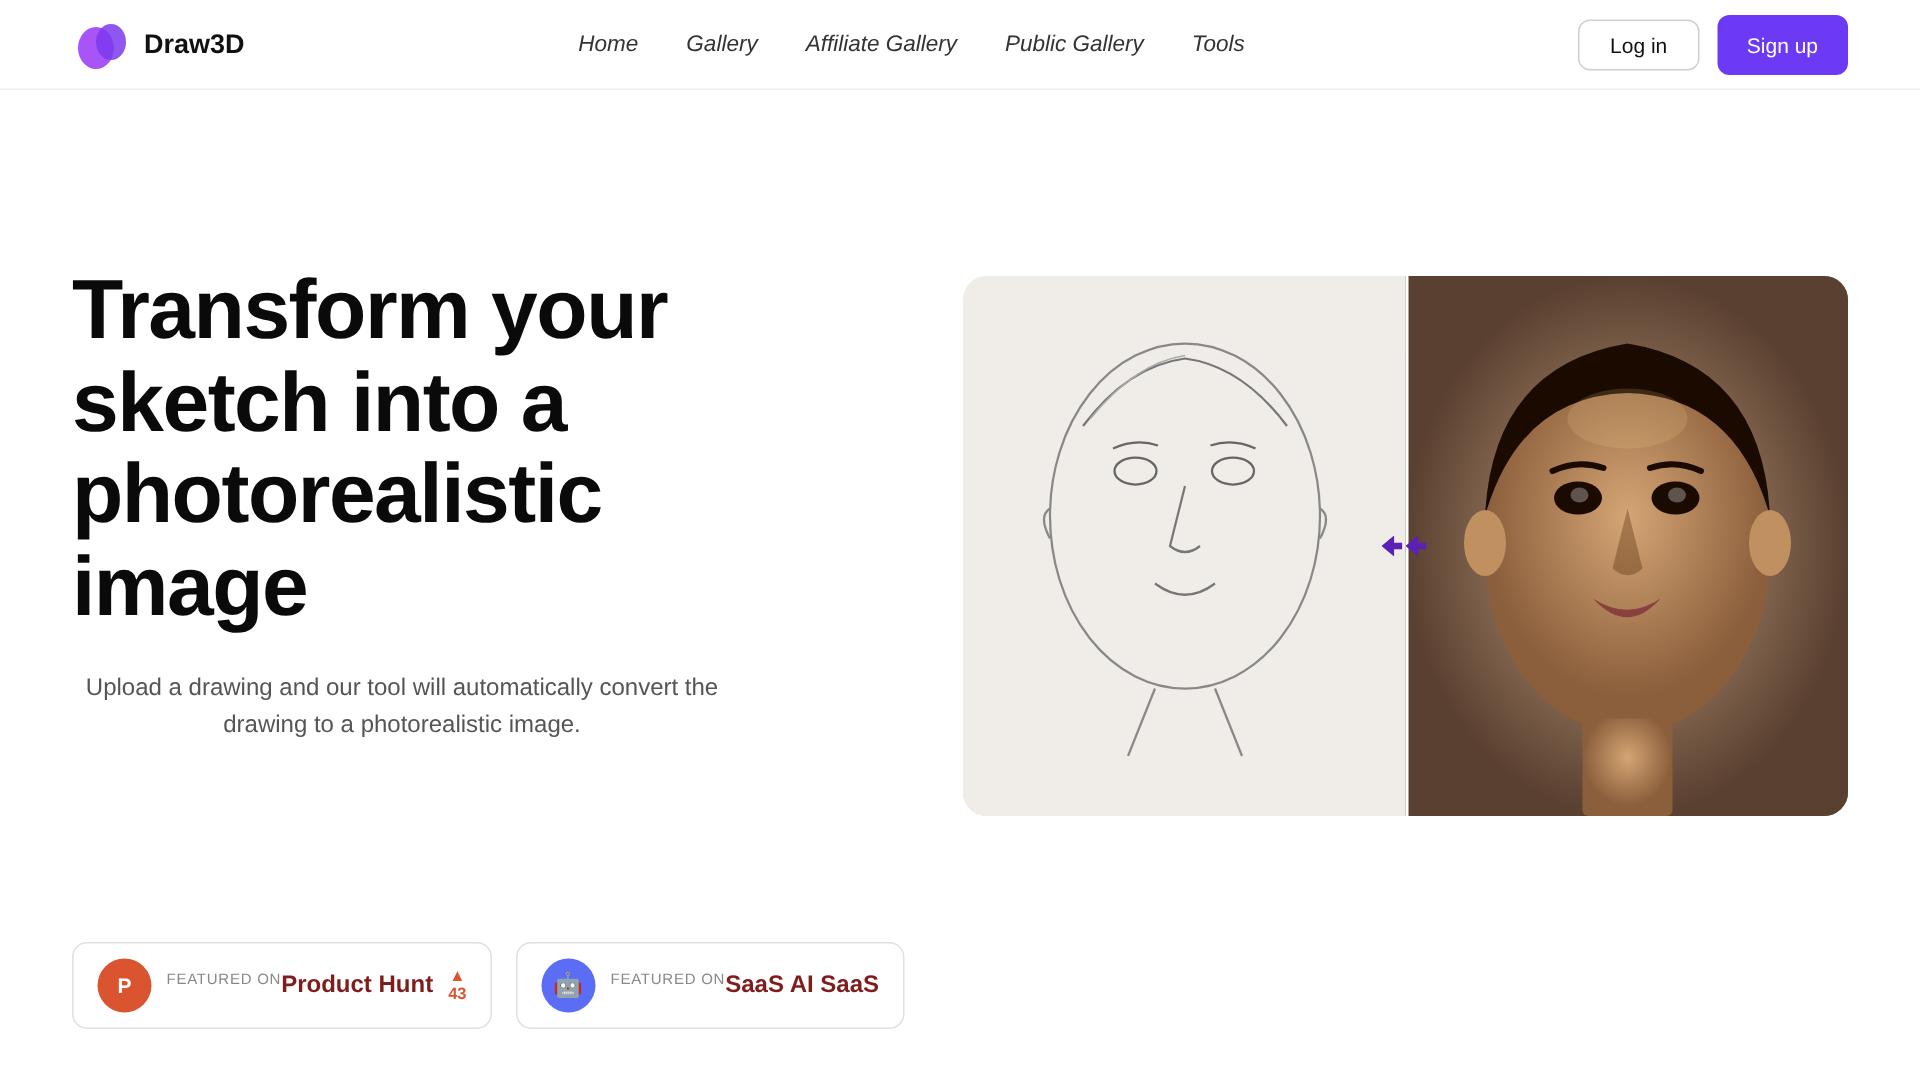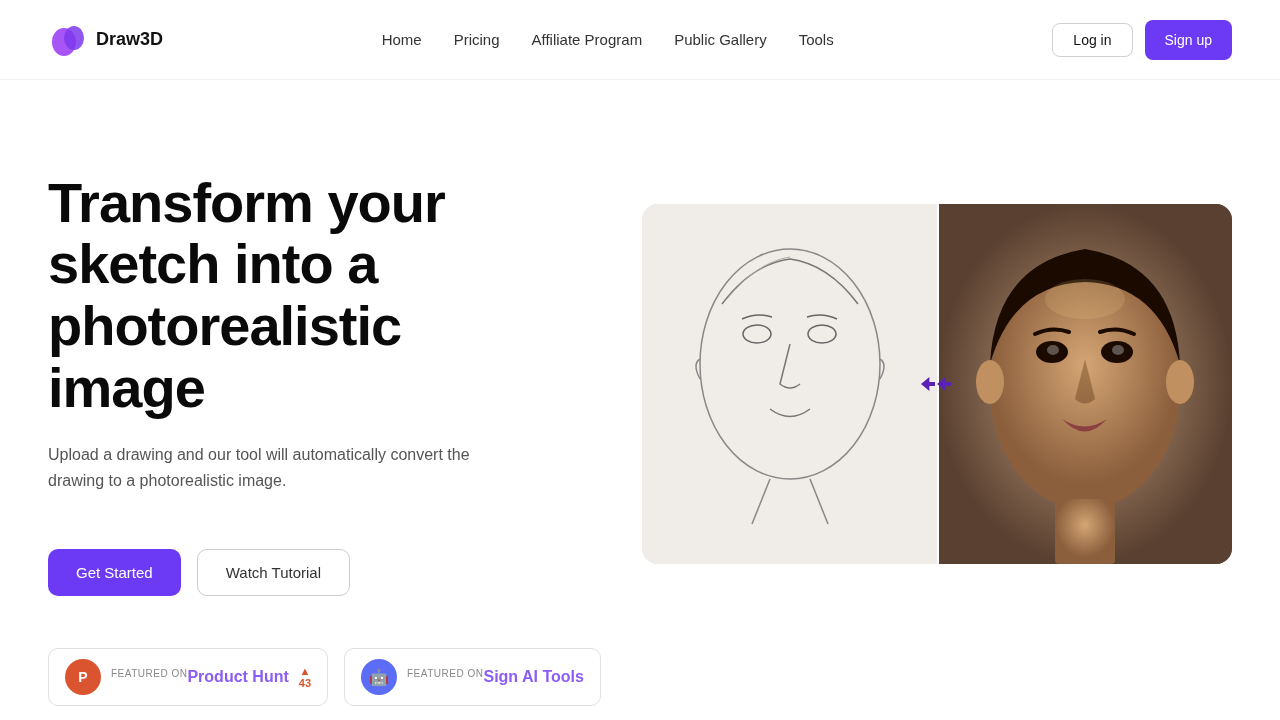--- a/index.html
+++ b/index.html
@@ -4,41 +4,42 @@
   <style>
     * { margin: 0; padding: 0; box-sizing: border-box; }
     body { font-family: -apple-system, BlinkMacSystemFont, 'Segoe UI', sans-serif; background: #fff; color: #111; overflow-x: hidden; }
 
     
     nav {
       display: flex;
       align-items: center;
       justify-content: space-between;
       padding: 0 48px;
-      height: 80px;
+      height: 60px;
       border-bottom: 1px solid #f0f0f0;
     }
     .nav-logo {
       display: flex;
       align-items: center;
       gap: 8px;
       text-decoration: none;
       color: #111;
       font-weight: 700;
       font-size: 18px;
     }
     .logo-icon {
       width: 40px;
       height: 40px;
     }
     .nav-links {
       display: flex;
       align-items: flex-start;
       gap: 32px;
       list-style: none;
+      font-style: italic;
     }
     .nav-links a {
       text-decoration: none;
       color: #333;
       font-size: 15px;
     }
     .nav-actions {
       display: flex;
       align-items: center;
       gap: 12px;
@@ -82,20 +83,21 @@
       letter-spacing: -1px;
       margin-bottom: 24px;
       color: #0a0a0a;
     }
     .hero-sub {
       font-size: 16px;
       color: #555;
       line-height: 1.6;
       margin-bottom: 56px;
       max-width: 440px;
+      text-align: center;
     }
     .hero-buttons {
       display: flex;
       gap: 16px;
     }
     .btn-get-started {
       padding: 14px 28px;
       background: #6c3af5;
       color: #fff;
       border: none;
@@ -208,21 +210,21 @@
     }
     .badge-featured-text {
       font-size: 10px;
       color: #888;
       text-transform: uppercase;
       letter-spacing: 0.5px;
     }
     .badge-name {
       font-size: 16px;
       font-weight: 700;
-      color: #8b5cf6;
+      color: #7f1d1d;
     }
     .badge-count {
       margin-left: auto;
       display: flex;
       flex-direction: column;
       align-items: center;
       font-size: 11px;
       font-weight: 600;
       color: #da552f;
     }
@@ -254,40 +256,36 @@
   <a class="nav-logo" href="#">
     <svg class="logo-icon" viewBox="0 0 40 40">
       <ellipse cx="16" cy="22" rx="12" ry="14" fill="#a855f7"></ellipse>
       <ellipse cx="26" cy="18" rx="10" ry="12" fill="#7c3aed" opacity="0.85"></ellipse>
     </svg>
     <span>Draw3D</span>
   </a>
 
   <ul class="nav-links">
     <li><a href="#">Home</a></li>
-    <li><a href="#">Pricing</a></li>
-    <li><a href="#">Affiliate Program</a></li>
+    <li><a href="#">Gallery</a></li>
+    <li><a href="#">Affiliate Gallery</a></li>
     <li><a href="#">Public Gallery</a></li>
     <li><a href="#">Tools</a></li>
   </ul>
 
   <div class="nav-actions">
     <button class="btn-login">Log in</button>
     <button class="btn-signup">Sign up</button>
   </div>
 </nav>
 
 <section class="hero">
   <div class="hero-left">
     <h1 class="hero-heading">Transform your sketch into a photorealistic image</h1>
     <p class="hero-sub">Upload a drawing and our tool will automatically convert the drawing to a photorealistic image.</p>
-    <div class="hero-buttons">
-      <button class="btn-get-started">Get Started</button>
-      <button class="btn-watch">Watch Tutorial</button>
-    </div>
   </div>
 
   <div class="hero-right">
     <div class="hero-image-container">
 
       <div class="hero-image-left">
         <svg width="100%" height="100%" viewBox="0 0 295 360" style="position:absolute;inset:0;">
           <rect width="295" height="360" fill="#f0ede8"></rect>
 
           <ellipse cx="148" cy="160" rx="90" ry="115" fill="none" stroke="#888" stroke-width="1.5"></ellipse>
@@ -373,16 +371,16 @@
     <div class="badge-count">
       <span>▲</span>
       <span>43</span>
     </div>
   </div>
 
   <div class="badge-saas">
     <div class="saas-icon">🤖</div>
     <div class="badge-text-group">
       <span class="badge-featured-text">Featured on</span>
-      <span class="badge-name">Sign AI Tools</span>
+      <span class="badge-name">SaaS AI SaaS</span>
     </div>
   </div>
 </div>
 
 </body></html>

